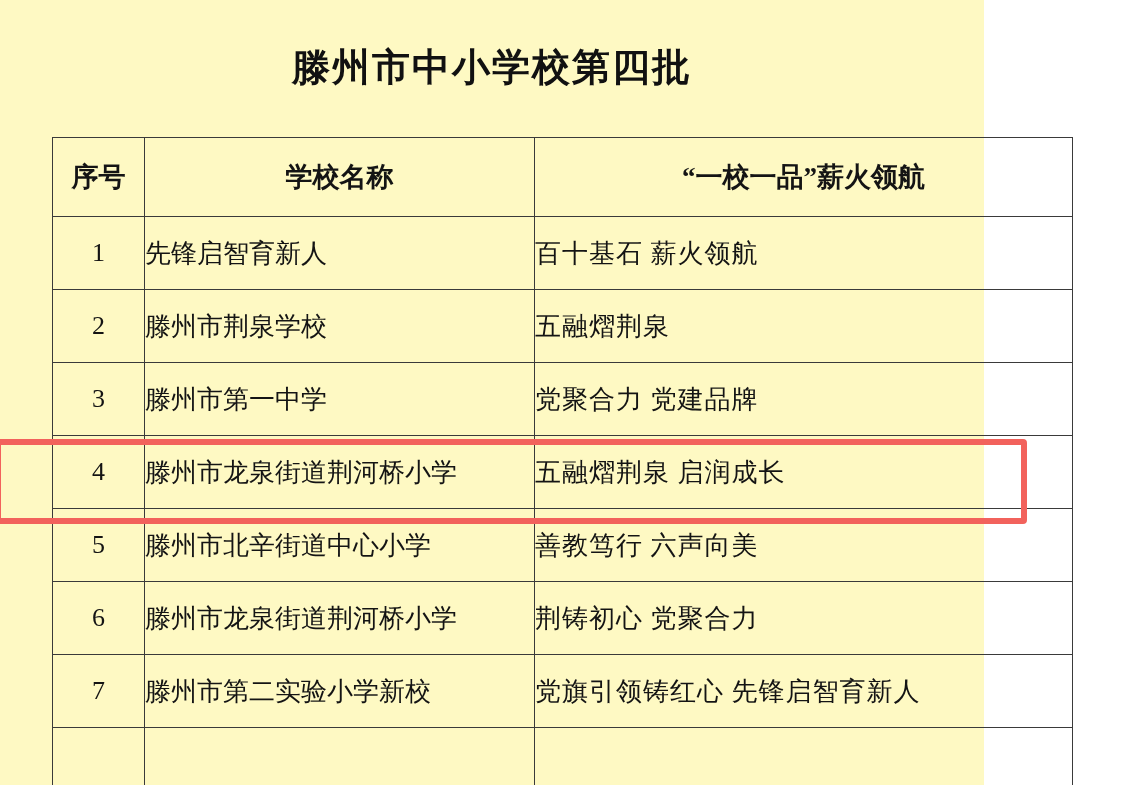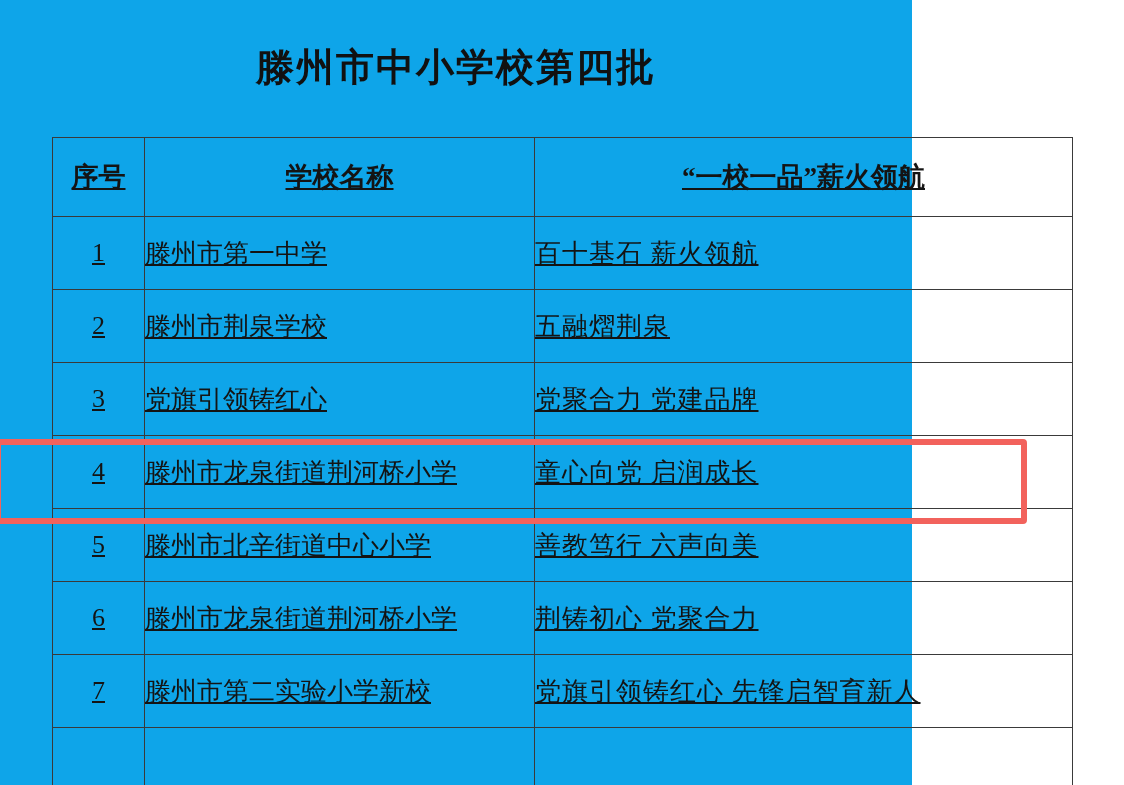--- a/index.html
+++ b/index.html
@@ -9,23 +9,23 @@
   }
   body {
     width: 1124px;
     height: 785px;
     overflow: hidden;
     font-family: "Liberation Serif", "DejaVu Serif", serif;
     color: #1a1a1a;
   }
   .page {
     position: relative;
-    width: 912px;
+    width: 984px;
     height: 785px;
-    background: #0ea5e9;
+    background: #fef9c3;
   }
   .title-block {
     text-align: center;
     padding-top: 40px;
   }
   .title-line {
     font-size: 38px;
     font-weight: bold;
     letter-spacing: 2px;
     line-height: 1.45;
@@ -41,21 +41,20 @@
     table-layout: fixed;
   }
   table.listing td, table.listing th {
     border: 1px solid #3a3a3a;
     padding: 0;
     height: 72px;
     vertical-align: middle;
     font-size: 26px;
     font-weight: normal;
     color: #141414;
-    text-decoration: underline;
   }
   table.listing thead th {
     height: 78px;
     font-weight: bold;
     font-size: 27px;
     text-align: center;
   }
   col.c-index { width: 92px; }
   col.c-school { width: 390px; }
   col.c-brand { width: 538px; }
@@ -105,37 +104,37 @@
       <thead>
         <tr>
           <th>序号</th>
           <th>学校名称</th>
           <th>“一校一品”薪火领航</th>
         </tr>
       </thead>
       <tbody>
         <tr>
           <td class="idx">1</td>
-          <td class="school">滕州市第一中学</td>
+          <td class="school">先锋启智育新人</td>
           <td class="brand">百十基石  薪火领航</td>
         </tr>
         <tr>
           <td class="idx">2</td>
           <td class="school">滕州市荆泉学校</td>
           <td class="brand">五融熠荆泉</td>
         </tr>
         <tr>
           <td class="idx">3</td>
-          <td class="school">党旗引领铸红心</td>
+          <td class="school">滕州市第一中学</td>
           <td class="brand">党聚合力  党建品牌</td>
         </tr>
         <tr>
           <td class="idx">4</td>
           <td class="school">滕州市龙泉街道荆河桥小学</td>
-          <td class="brand">童心向党  启润成长</td>
+          <td class="brand">五融熠荆泉  启润成长</td>
         </tr>
         <tr>
           <td class="idx">5</td>
           <td class="school">滕州市北辛街道中心小学</td>
           <td class="brand">善教笃行  六声向美</td>
         </tr>
         <tr class="highlight">
           <td class="idx">6</td>
           <td class="school">滕州市龙泉街道荆河桥小学</td>
           <td class="brand">荆铸初心  党聚合力</td>

